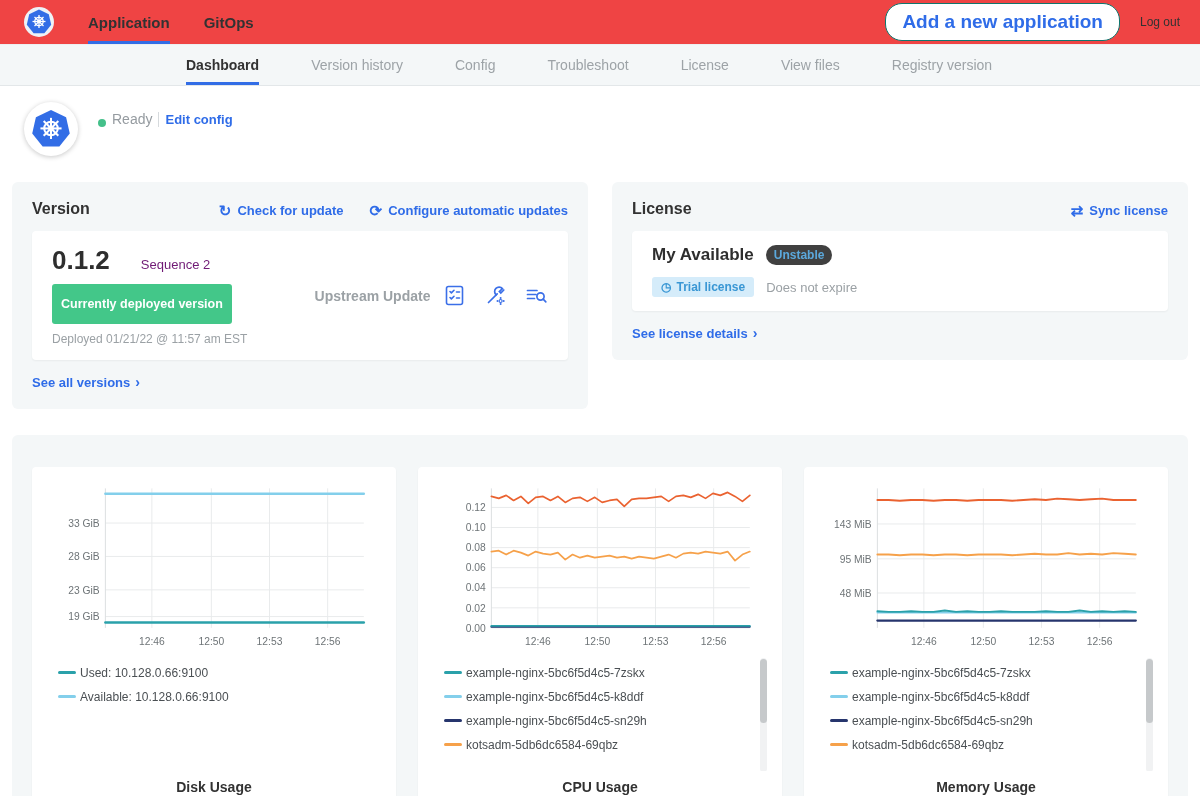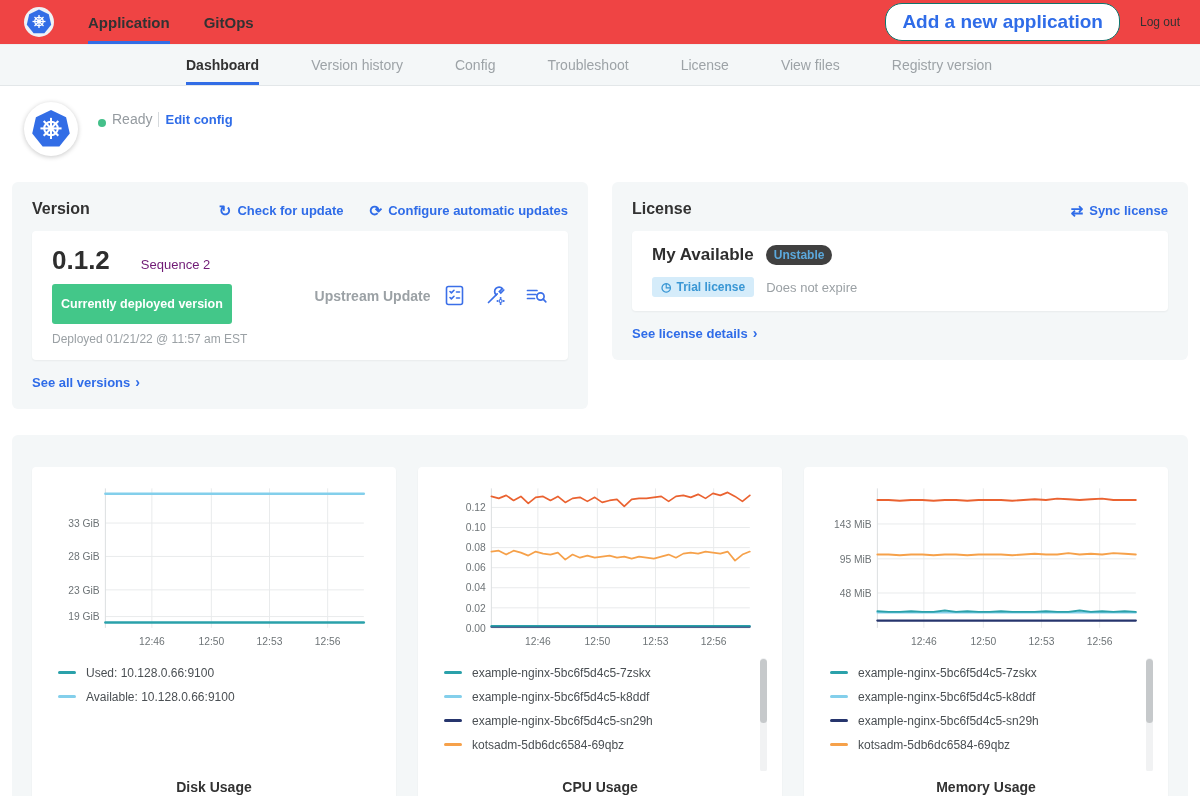--- a/index.html
+++ b/index.html
@@ -60,21 +60,21 @@
   .unstable-badge { margin-left:12px; background:#404040; color:#5ba8dc; font-size:12px; font-weight:bold; padding:3px 8px; border-radius:10px; }
   .license-row2 { display:flex; align-items:center; margin-top:12px; }
   .trial-badge { background:#d5ecfa; color:#3a97d4; font-size:12px; font-weight:bold; padding:3px 9px; border-radius:3px; display:inline-flex; align-items:center; gap:5px; }
   .expiry { font-size:13px; color:#9ba1a5; margin-left:12px; }
   
   .monitoring-panel { margin:26px 12px 12px; background:#f4f7f8; border-radius:6px; padding:18px 20px 20px; }
   .charts-row { display:flex; gap:22px; margin-top:14px; }
   .chart-card { flex:1; background:#fff; border-radius:4px; box-shadow:0 1px 2px rgba(0,0,0,.05); padding:12px 12px 0; display:flex; flex-direction:column; height:342px; }
   svg.chart { width:100%; height:auto; display:block; }
   .legend { margin-top:4px; height:124px; position:relative; padding-left:14px; overflow:hidden; }
-  .legend-item { display:flex; align-items:center; gap:10px; margin:10px 0; font-size:12px; color:#4a4f53; }
+  .legend-item { display:flex; align-items:center; gap:4px; margin:10px 0; font-size:12px; color:#4a4f53; }
   .legend-swatch { width:18px; height:3px; border-radius:2px; flex:none; }
   .scrollbar { position:absolute; right:3px; top:2px; width:7px; height:114px; background:#f1f2f3; border-radius:4px; }
   .scrollbar-thumb { position:absolute; top:1px; left:0; width:7px; height:64px; background:#c6c9cb; border-radius:4px; cursor:pointer; }
   .chart-title { margin-top:auto; text-align:center; font-size:14px; font-weight:bold; color:#323232; padding:8px 0 14px; }
 </style>
 </head>
 <body>
 
 <div class="topnav">
   <div class="logo-wrap">

